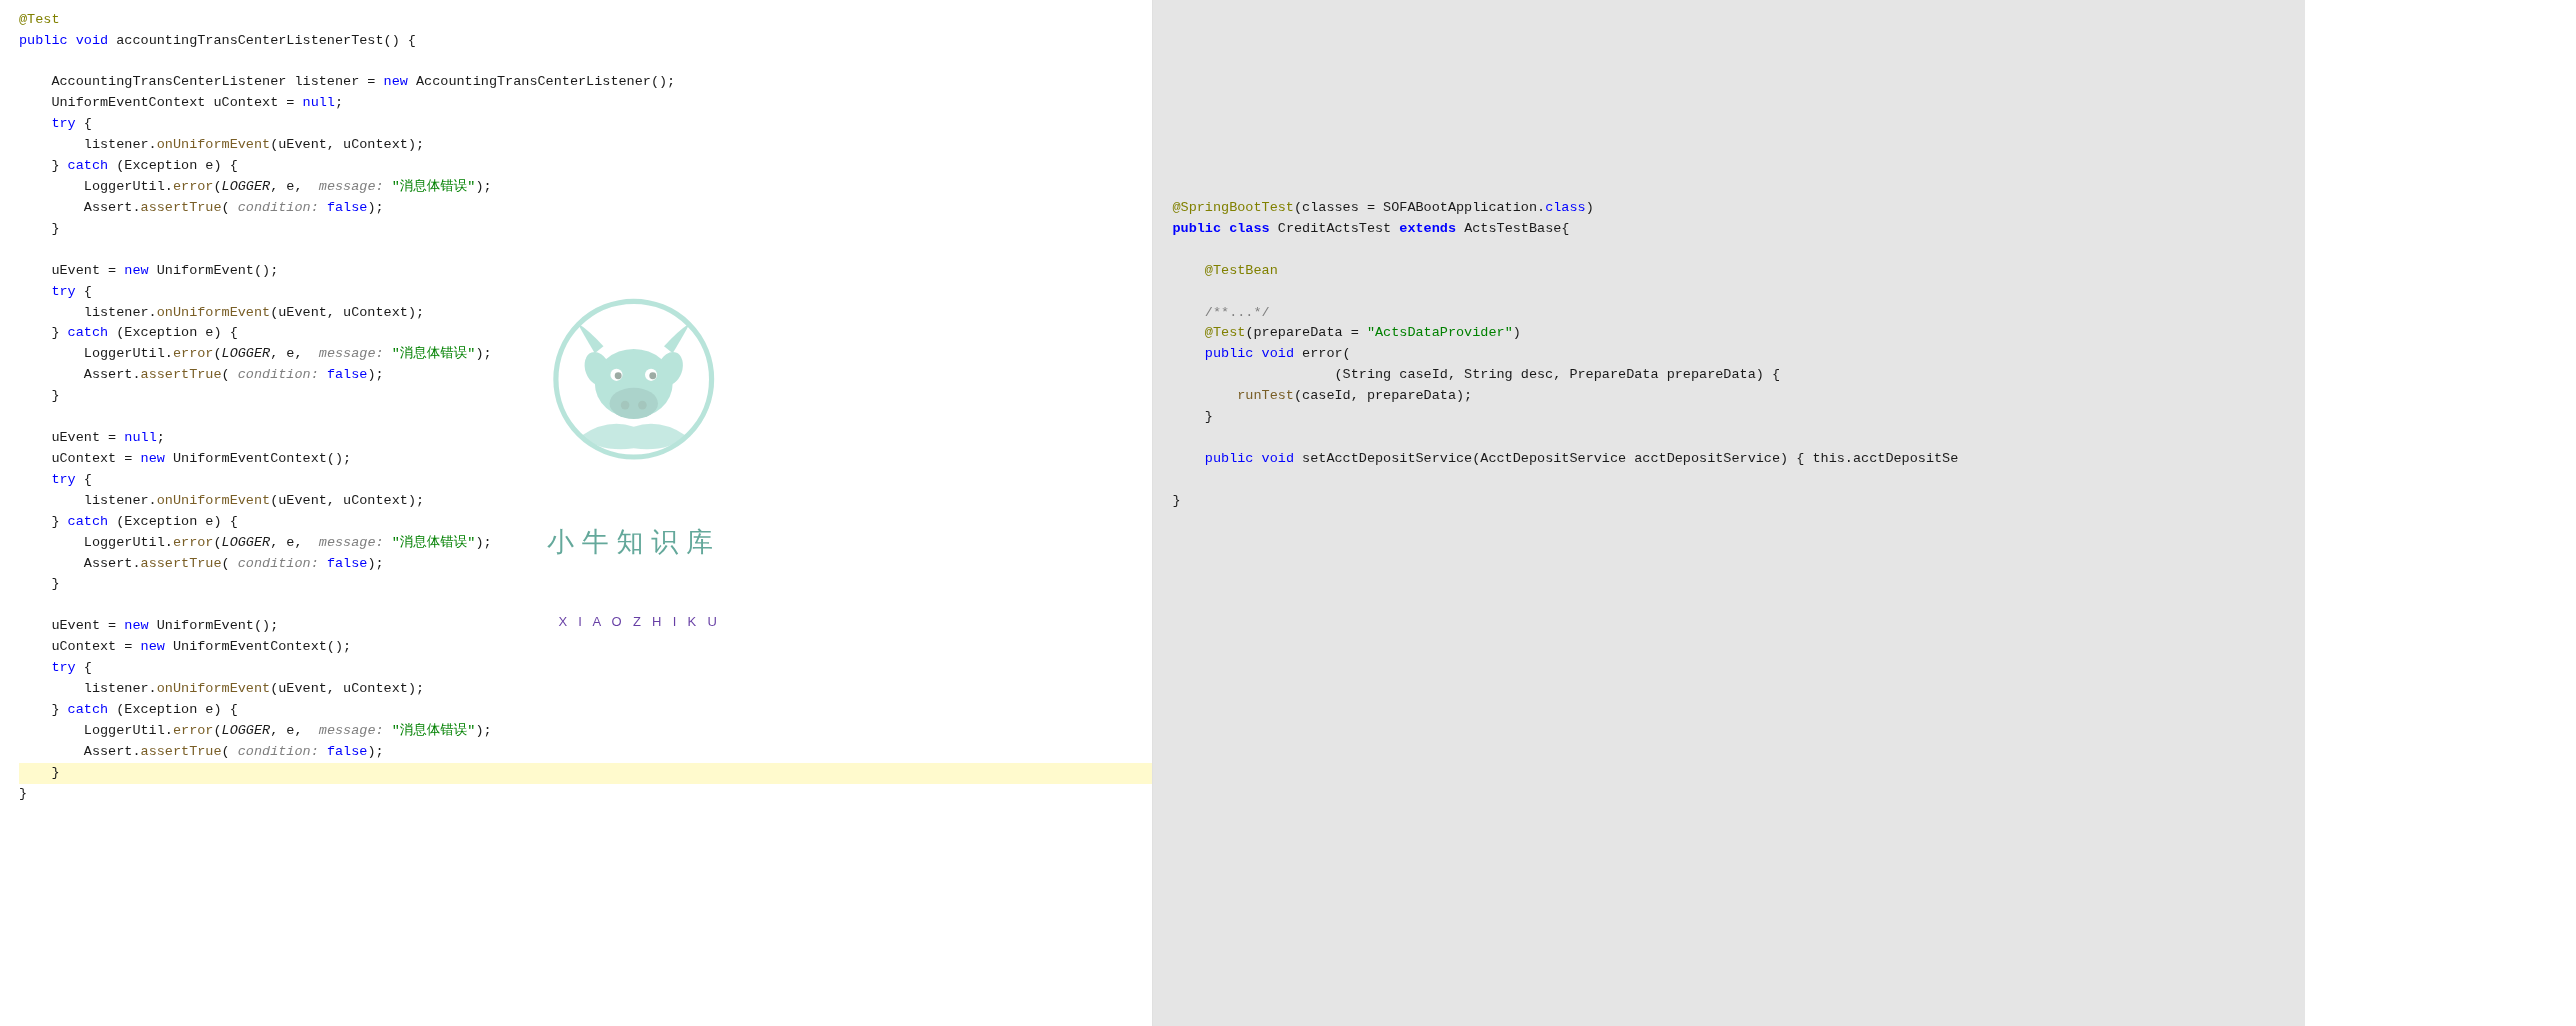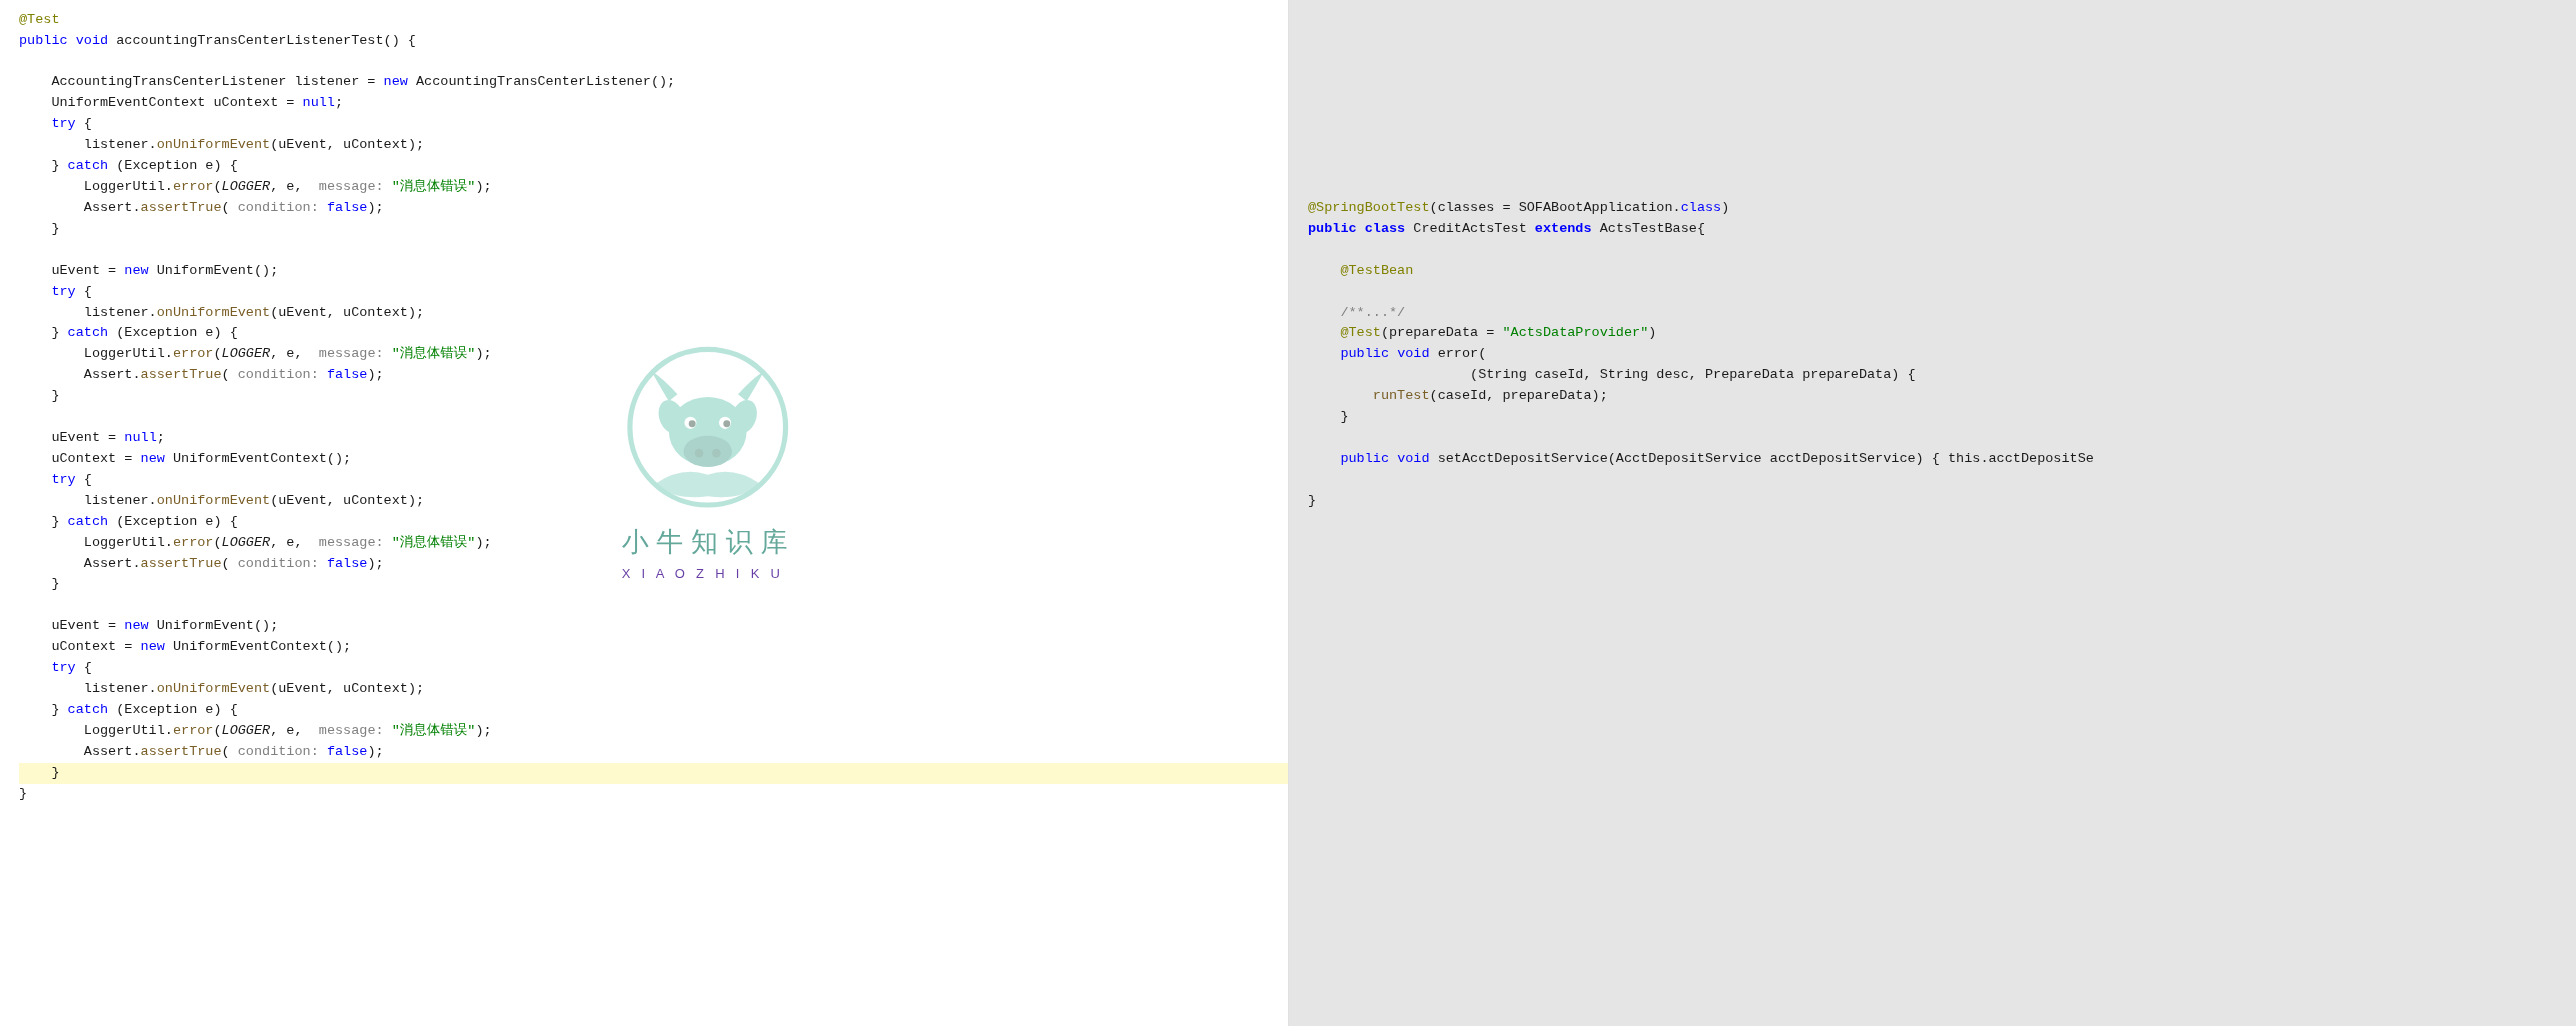--- a/index.html
+++ b/index.html
@@ -6,21 +6,21 @@
     body {
       background: #ffffff;
       font-family: 'Courier New', Courier, monospace;
       font-size: 13.5px;
       line-height: 1.55;
       color: #1a1a1a;
       overflow: hidden;
     }
     .editor-container {
       display: flex;
-      width: 2576px;
+      width: 2305px;
       min-height: 1027px;
       background: #ffffff;
       position: relative;
     }
     .left-panel {
       width: 1288px;
       padding: 9.6px 0 9.6px 19px;
       background: #ffffff;
       position: relative;
     }
@@ -36,34 +36,35 @@
       line-height: 1.55;
       min-height: 20px;
     }
     .kw { color: #0000ff; font-weight: normal; }
     .kw-bold { color: #0000ff; font-weight: bold; }
     .annotation { color: #808000; }
     .string { color: #008000; }
     .comment { color: #808080; }
     .method { color: #795e26; }
     .italic { font-style: italic; }
-    .param-label { color: #808080; }
+    .param-label { color: #808080; font-style: italic; }
     .normal { color: #1a1a1a; }
     
     .watermark {
       position: absolute;
       top: 50%;
       left: 50%;
       transform: translate(-50%, -50%);
       z-index: 10;
       opacity: 0.85;
       pointer-events: none;
       display: flex;
       flex-direction: column;
-      align-items: flex-start;
+      align-items: flex-end;
+      gap: 48px;
     }
     .watermark-logo {
       width: 173px;
       height: 173px;
     }
     .watermark-text {
       color: #4a9a8a;
       font-size: 27px;
       font-family: 'Arial', sans-serif;
       letter-spacing: 7.7px;

